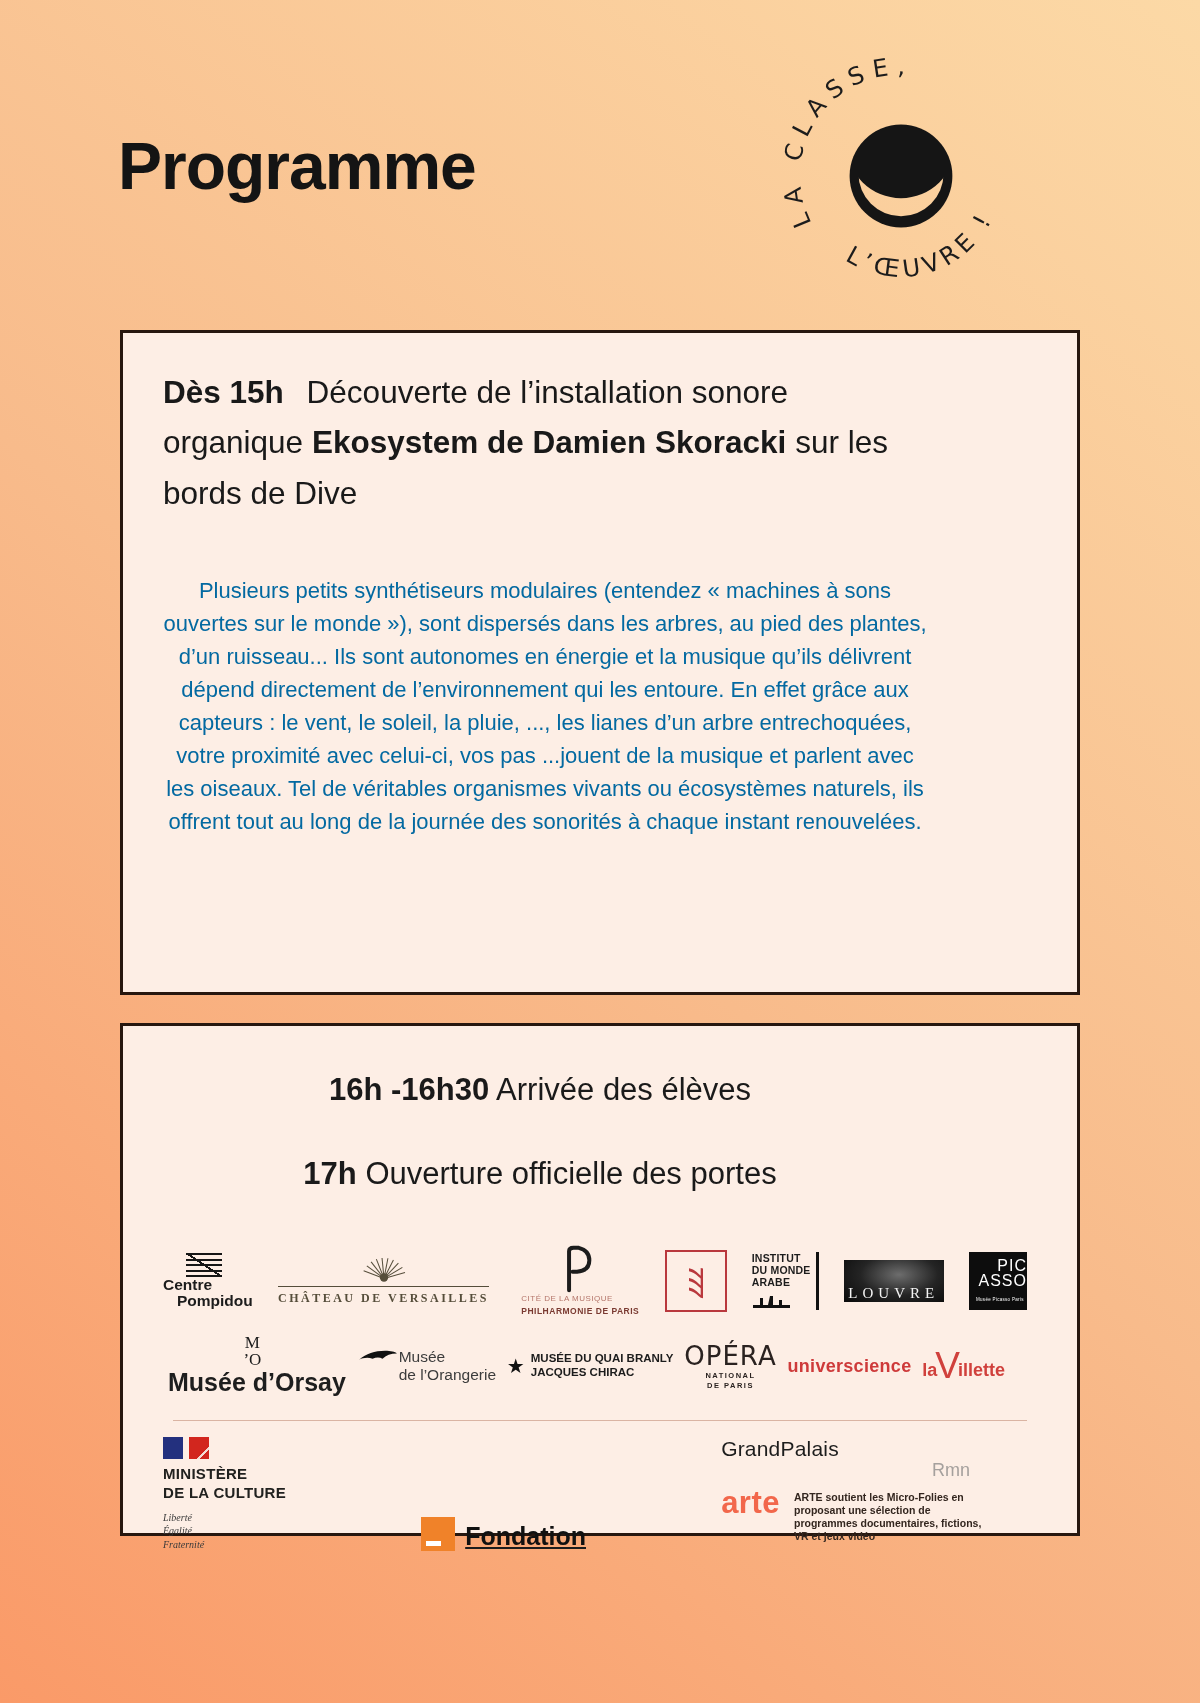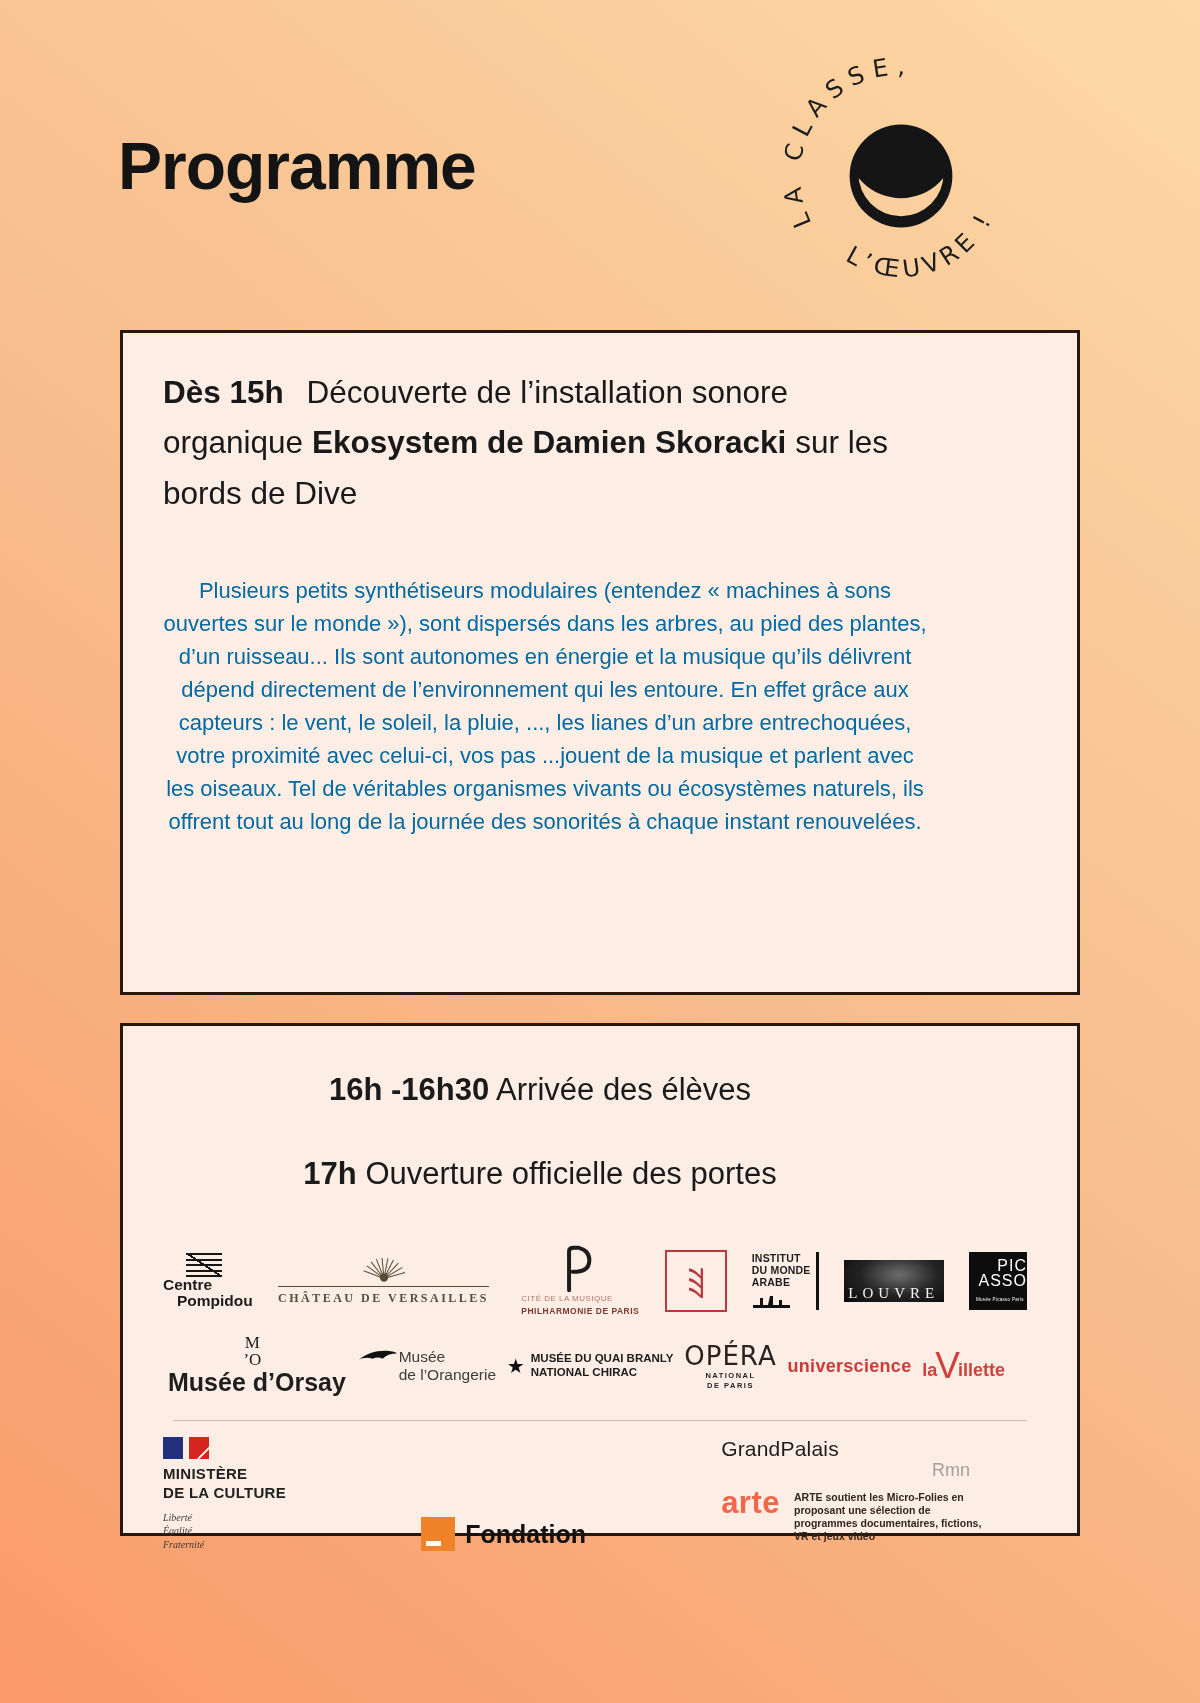--- a/index.html
+++ b/index.html
@@ -115,21 +115,21 @@
   .flag{display:flex;width:48px;height:22px;margin-bottom:6px;}
   .flag .b{width:20px;background:#23307e;}
   .flag .w{width:6px;background:#fdeee5;}
   .flag .r{width:20px;background:#d2261e;
     background:linear-gradient(135deg,#d2261e 70%,#f3dcd4 70% 78%,#d2261e 78%);}
   .min-line{font-size:15px;font-weight:800;line-height:1.25;letter-spacing:.3px;color:#21211f;}
   .motto{margin-top:8px;font-family:"Liberation Serif",serif;font-style:italic;
     font-size:10px;line-height:1.35;color:#3a3a3a;}
 
   
-  .fondation{display:flex;align-items:center;align-self:flex-end;margin-top:38px;}
+  .fondation{display:flex;align-items:flex-end;align-self:flex-end;margin-top:38px;text-decoration:underline;}
   .orange-sq{width:34px;height:34px;background:#f08229;position:relative;margin-right:10px;}
   .orange-sq:after{content:"";position:absolute;left:5px;bottom:5px;width:15px;height:5px;background:#fff;}
   .fondation .txt{font-size:25px;font-weight:700;color:#111;}
 
   
   .right-col{display:flex;flex-direction:column;}
   .gp1{font-size:21px;font-weight:500;color:#1d1d1d;letter-spacing:.2px;}
   .gp2{text-align:right;padding-right:12px;font-size:18px;color:#a5a09d;line-height:1;}
   .arte-row{display:flex;align-items:flex-start;margin-top:12px;}
   .arte{font-size:31px;font-weight:800;color:#f2674b;letter-spacing:.5px;line-height:.8;margin-right:14px;}
@@ -265,21 +265,21 @@
         <span class="txt">
           <div>Musée</div>
           <div>de l’Orangerie</div>
         </span>
       </div>
 
       <div class="branly">
         <span class="star">★</span>
         <span class="txt">
           <div>MUSÉE DU QUAI BRANLY</div>
-          <div>NATIONAL CHIRAC</div>
+          <div>JACQUES CHIRAC</div>
         </span>
       </div>
 
       <div class="opera">
         <span class="opera-title">OPÉRA</span>
         <span class="opera-sub">
           <div>NATIONAL</div>
           <div>DE PARIS</div>
         </span>
       </div>

